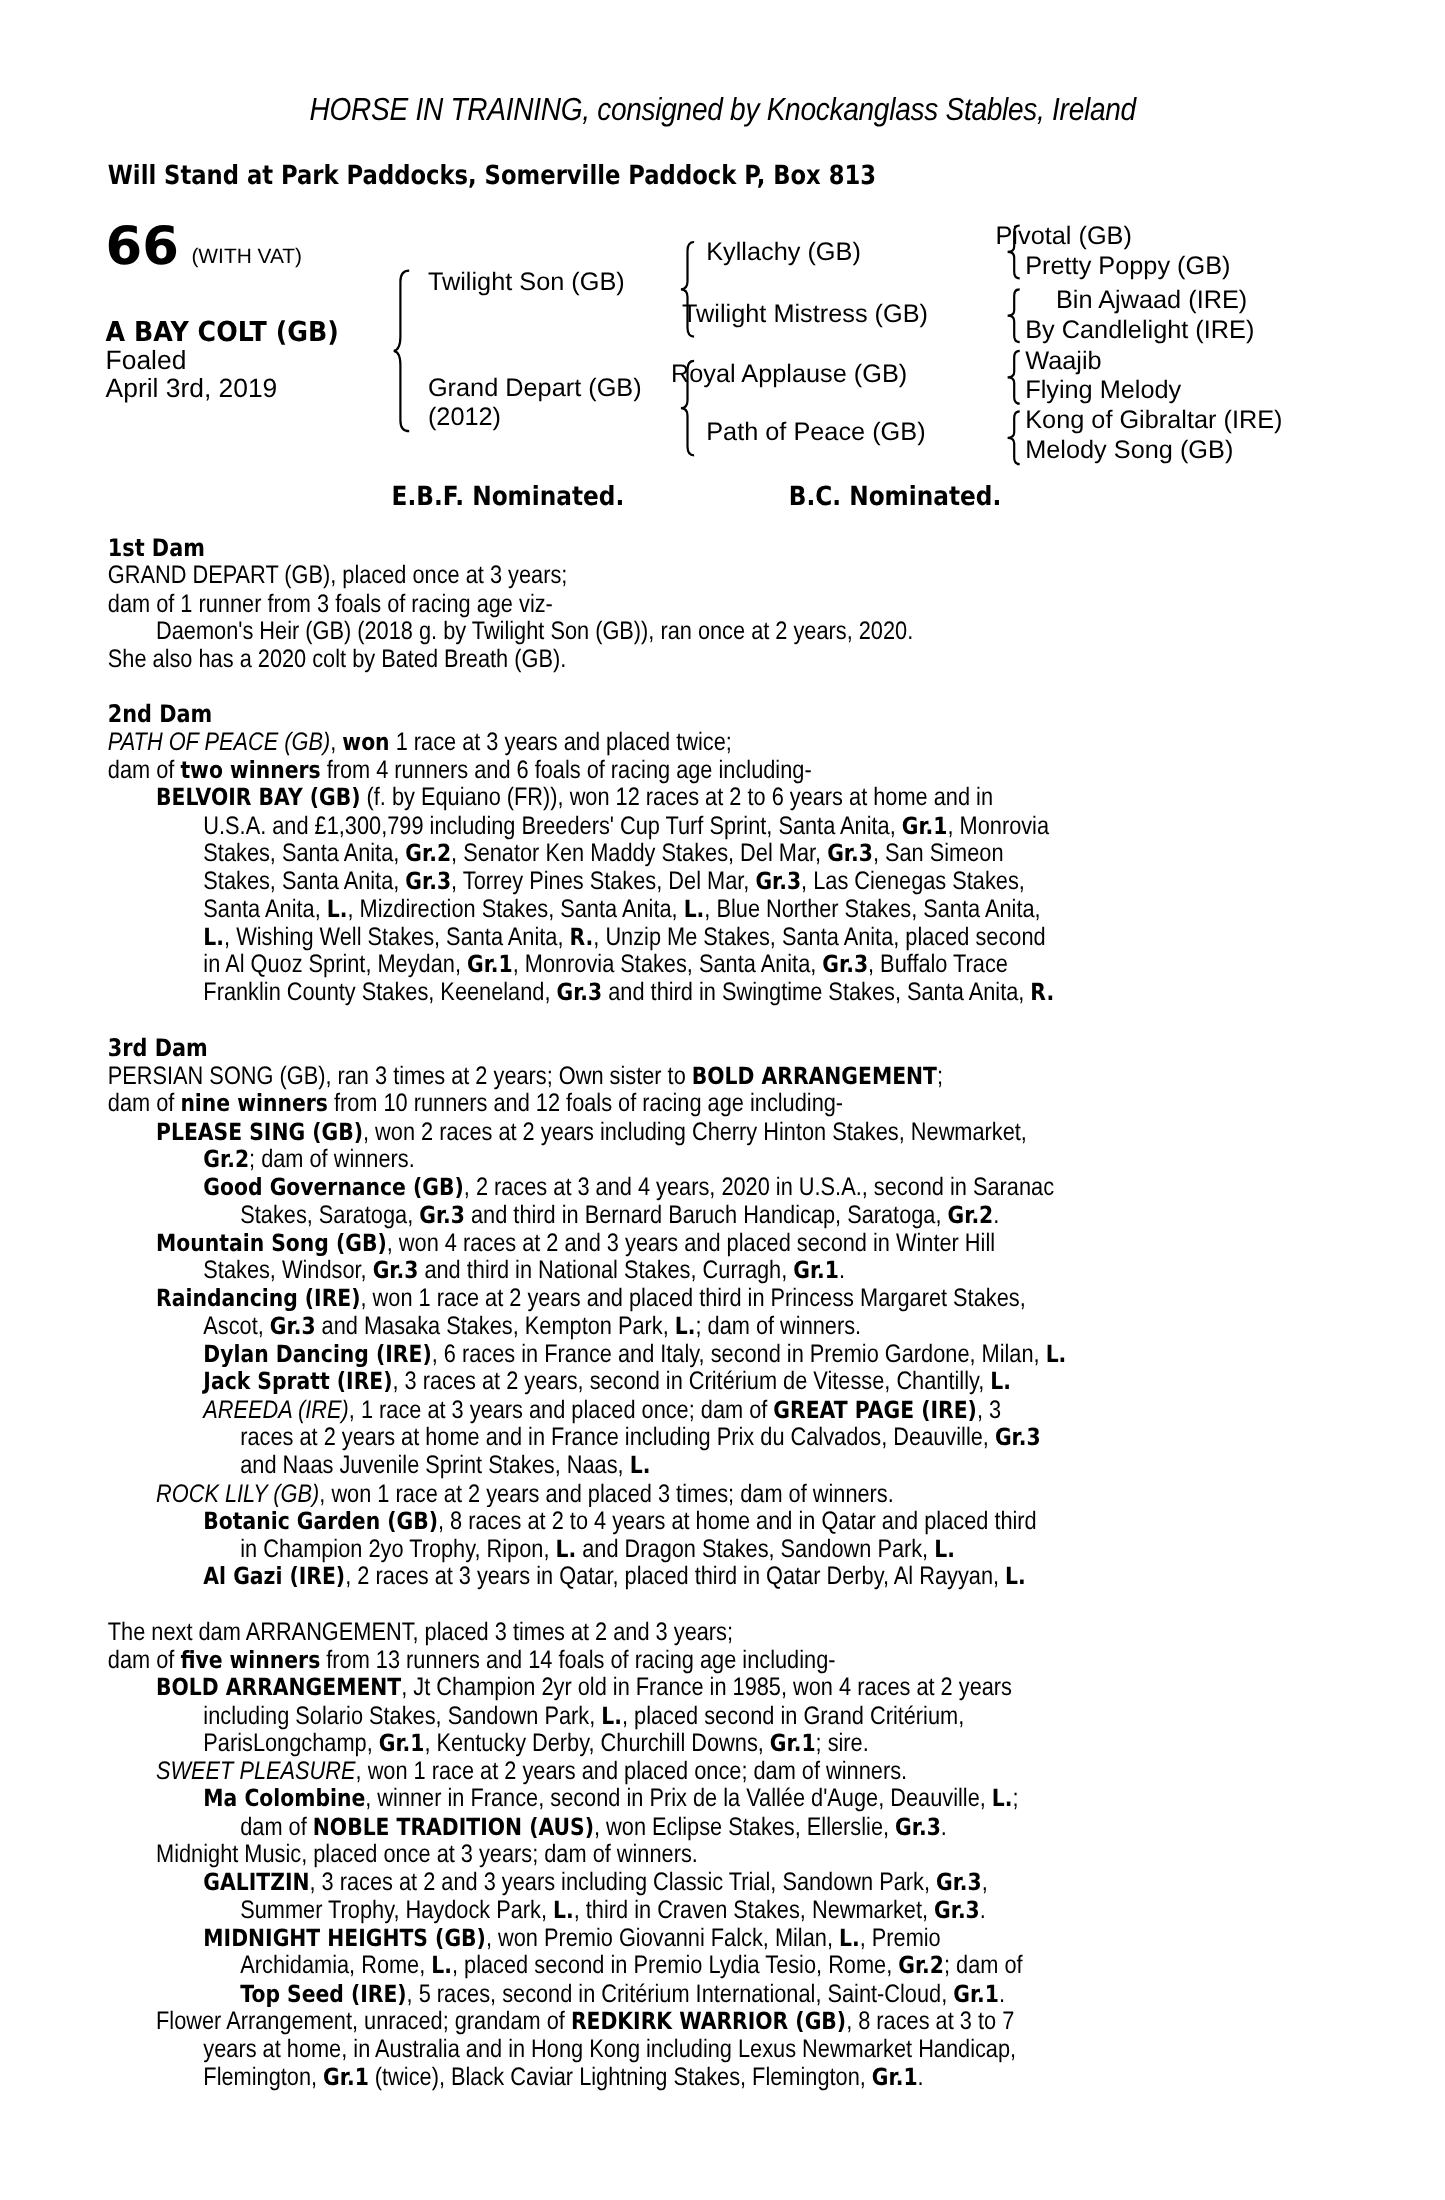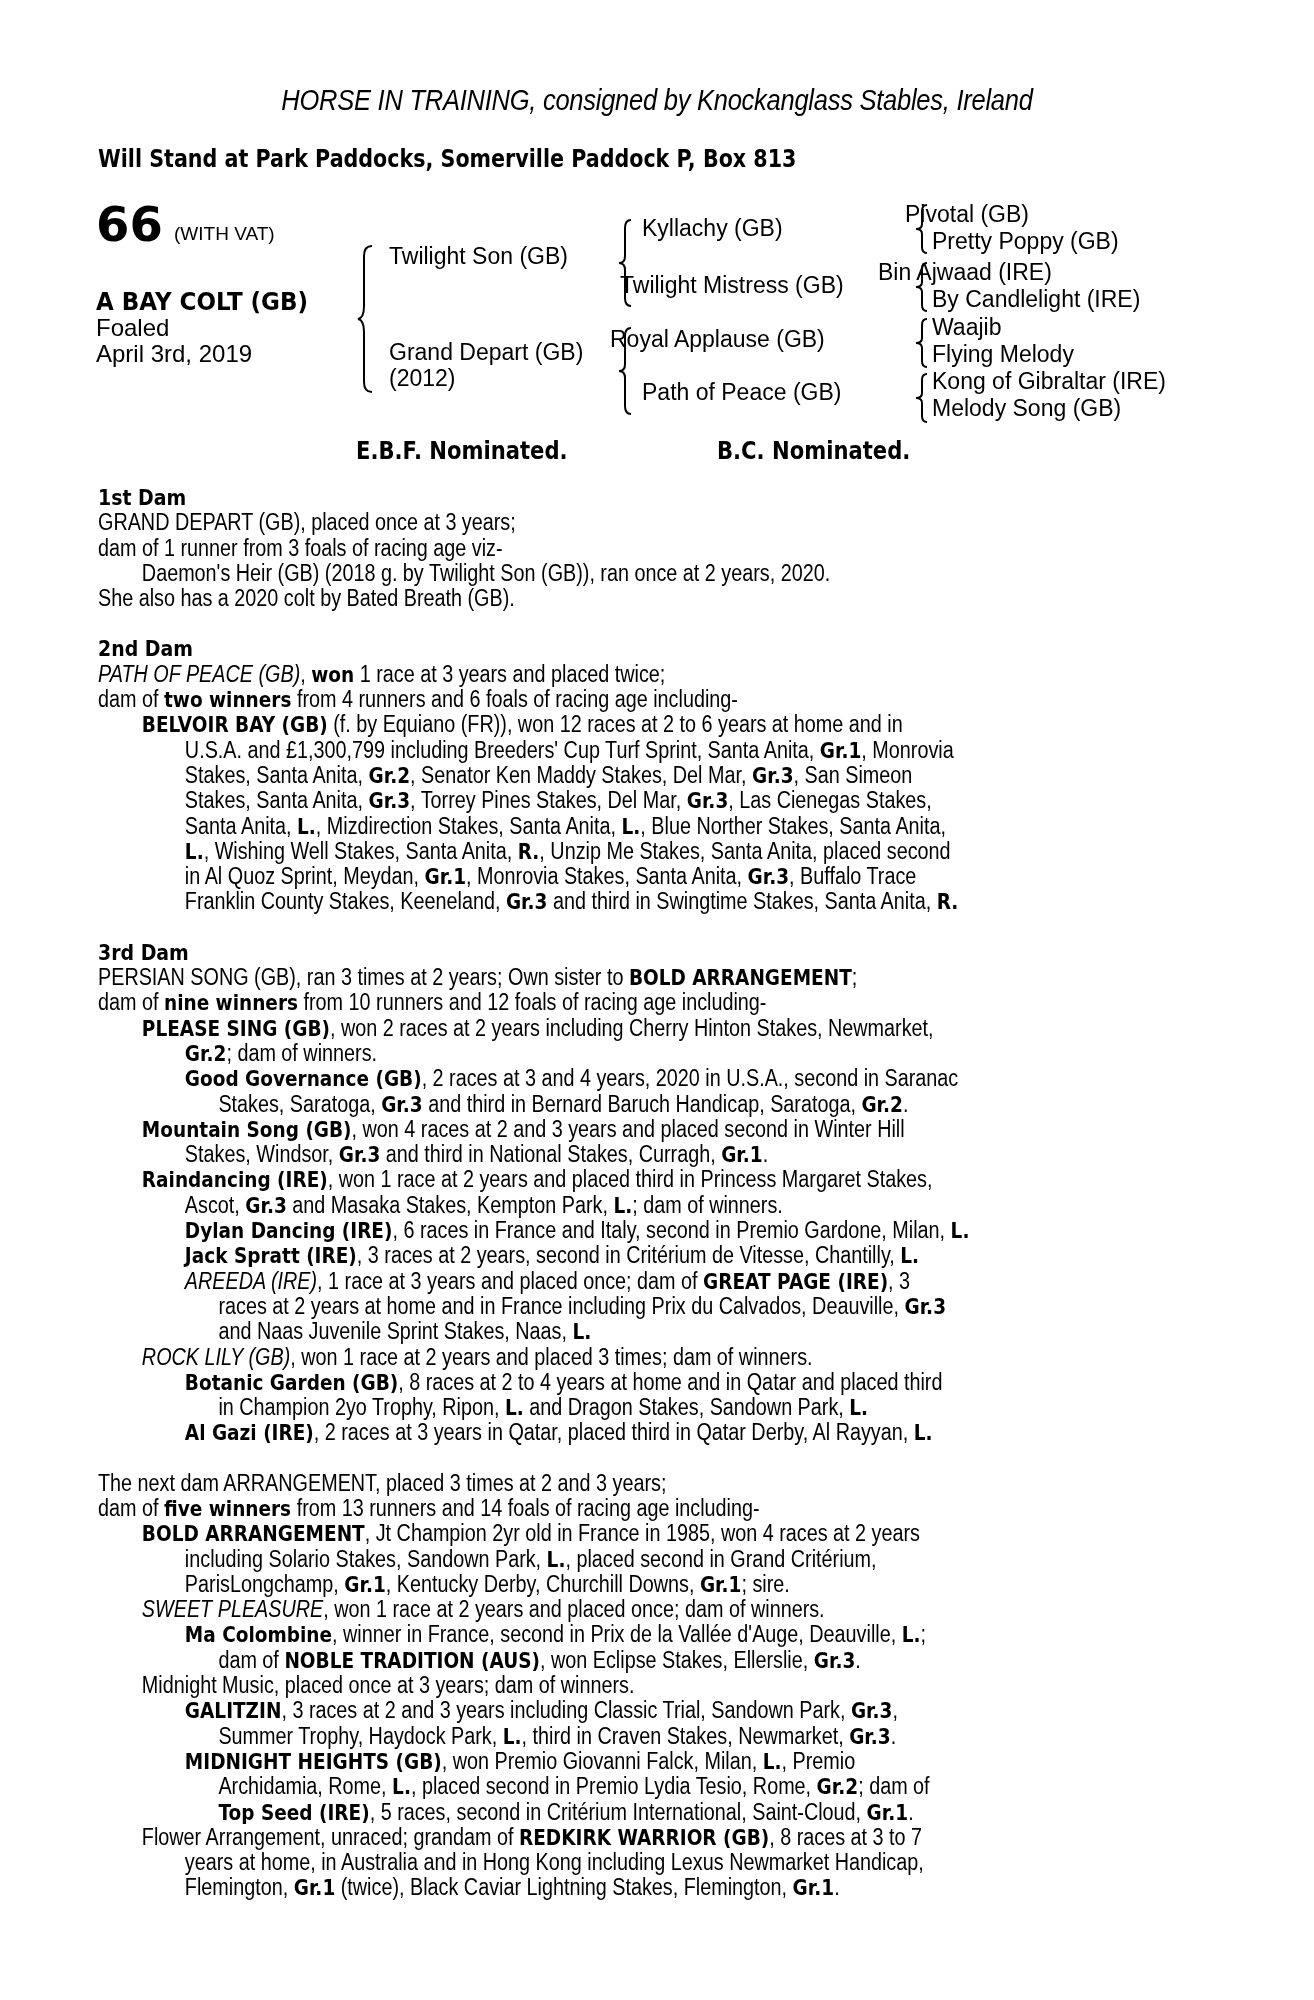--- a/index.html
+++ b/index.html
@@ -63,21 +63,21 @@
 <div class="abs ped" style="left:389px; top:339px;">Grand Depart (GB)</div>
 <div class="abs ped" style="left:389px; top:365px;">(2012)</div>
 
 <div class="abs ped" style="left:642px; top:215px;">Kyllachy (GB)</div>
 <div class="abs ped" style="left:604px; top:272px;margin-left:16px;">Twilight Mistress (GB)</div>
 <div class="abs ped" style="left:610px; top:326px;">Royal Applause (GB)</div>
 <div class="abs ped" style="left:642px; top:379px;">Path of Peace (GB)</div>
 
 <div class="abs ped3" style="left:905px; top:201px;">Pivotal (GB)</div>
 <div class="abs ped3" style="left:932px; top:228px;">Pretty Poppy (GB)</div>
-<div class="abs ped3" style="left:878px; top:259px;">Bin Ajwaad (IRE)</div>
+<div class="abs ped3" style="left:960px; top:259px;">Bin Ajwaad (IRE)</div>
 <div class="abs ped3" style="left:932px; top:286px;">By Candlelight (IRE)</div>
 <div class="abs ped3" style="left:932px; top:314px;">Waajib</div>
 <div class="abs ped3" style="left:932px; top:341px;">Flying Melody</div>
 <div class="abs ped3" style="left:932px; top:368px;">Kong of Gibraltar (IRE)</div>
 <div class="abs ped3" style="left:932px; top:395px;">Melody Song (GB)</div>
 
 <div class="abs nom" style="left:356px; top:437px;">E.B.F. Nominated.</div>
 <div class="abs nom" style="left:717px; top:437px;">B.C. Nominated.</div>
 
 <div class="body-text" style="top:485px;">

